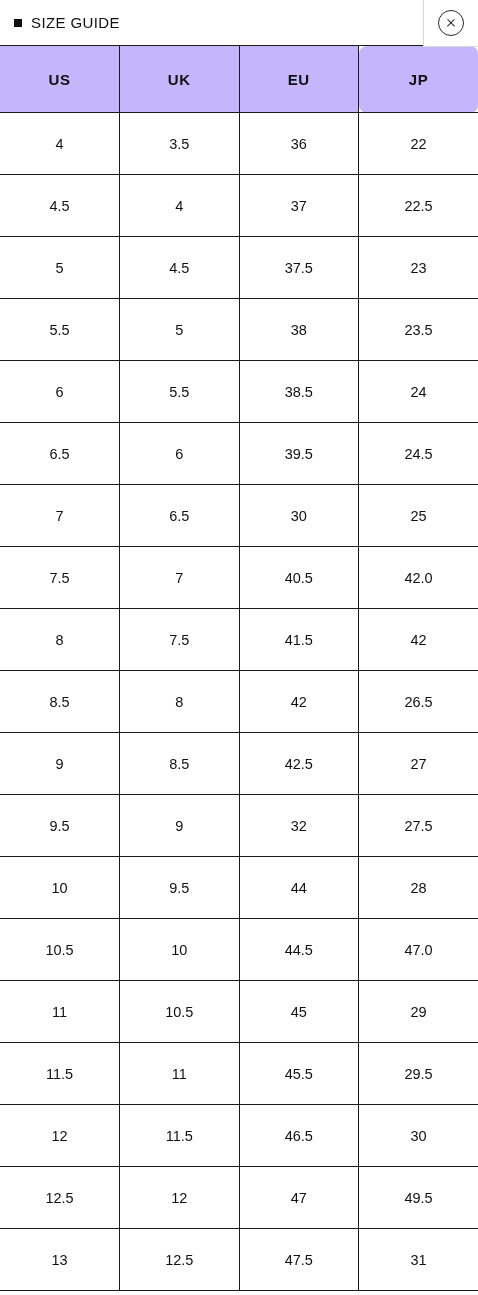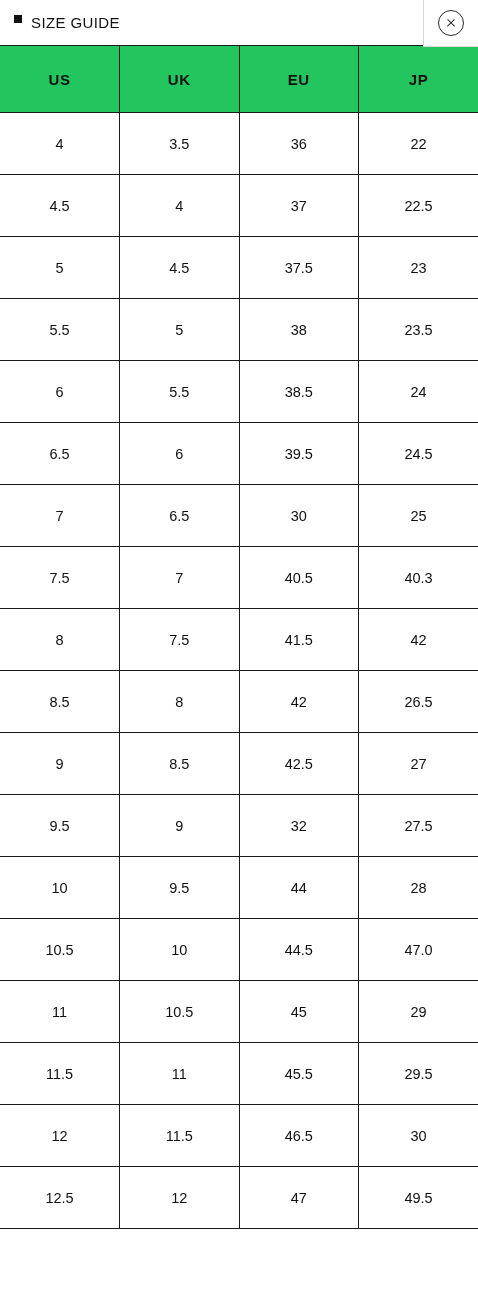--- a/index.html
+++ b/index.html
@@ -24,21 +24,21 @@
     position: relative;
     height: 45px;
     width: 478px;
     background: #ffffff;
     display: flex;
     align-items: center;
   }
 
   .header-title {
     display: flex;
-    align-items: flex-start;
+    align-items: center;
     gap: 9px;
     padding-left: 14px;
     font-size: 15px;
     letter-spacing: 0.4px;
     color: #111111;
     font-weight: 400;
     line-height: 1;
   }
 
   .bullet-square {
@@ -101,24 +101,25 @@
     border-left: none;
     border-right: 1px solid #1a1a1a;
     text-align: center;
     vertical-align: middle;
     color: #111111;
   }
 
   .size-table th:last-child,
   .size-table td:last-child {
     border-right: none;
+    border-radius: 8px;
   }
 
   .size-table thead th {
-    background: #22c55e;
+    background: #c4b5fd;
     height: 67px;
     font-size: 15px;
     font-weight: 700;
     letter-spacing: 0.6px;
     border-top: 1px solid #1a1a1a;
     border-bottom: 1px solid #1a1a1a;
   }
 
   .size-table tbody td {
     height: 62px;
@@ -194,21 +195,21 @@
         <tr>
           <td>7</td>
           <td>6.5</td>
           <td>30</td>
           <td>25</td>
         </tr>
         <tr>
           <td>7.5</td>
           <td>7</td>
           <td>40.5</td>
-          <td>40.3</td>
+          <td>42.0</td>
         </tr>
         <tr>
           <td>8</td>
           <td>7.5</td>
           <td>41.5</td>
           <td>42</td>
         </tr>
         <tr>
           <td>8.5</td>
           <td>8</td>
@@ -256,16 +257,22 @@
           <td>11.5</td>
           <td>46.5</td>
           <td>30</td>
         </tr>
         <tr>
           <td>12.5</td>
           <td>12</td>
           <td>47</td>
           <td>49.5</td>
         </tr>
+        <tr>
+          <td>13</td>
+          <td>12.5</td>
+          <td>47.5</td>
+          <td>31</td>
+        </tr>
       </tbody>
   </table>
 
 </div>
 
 </body></html>

